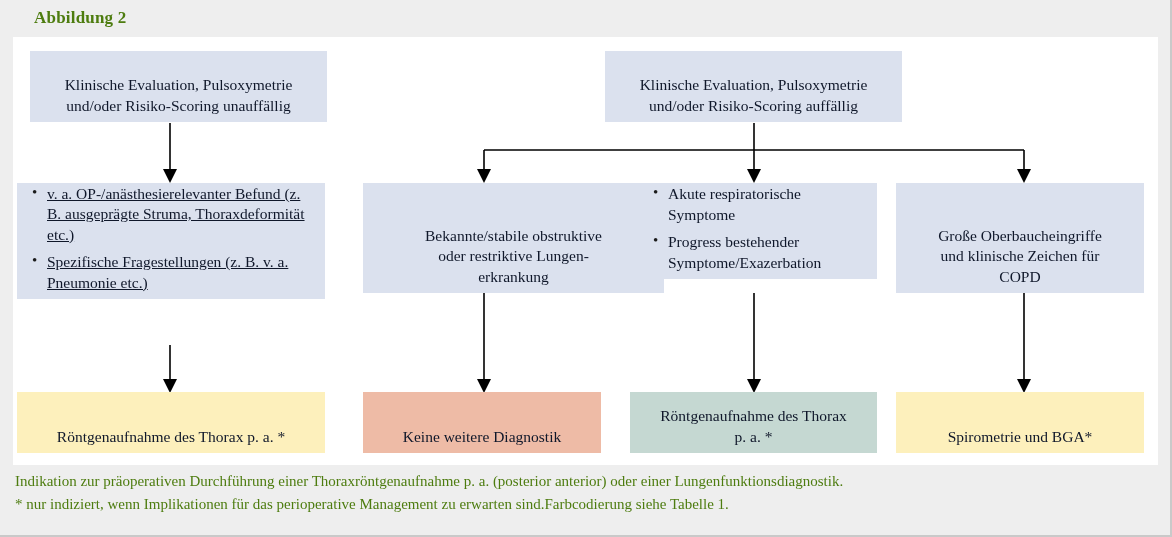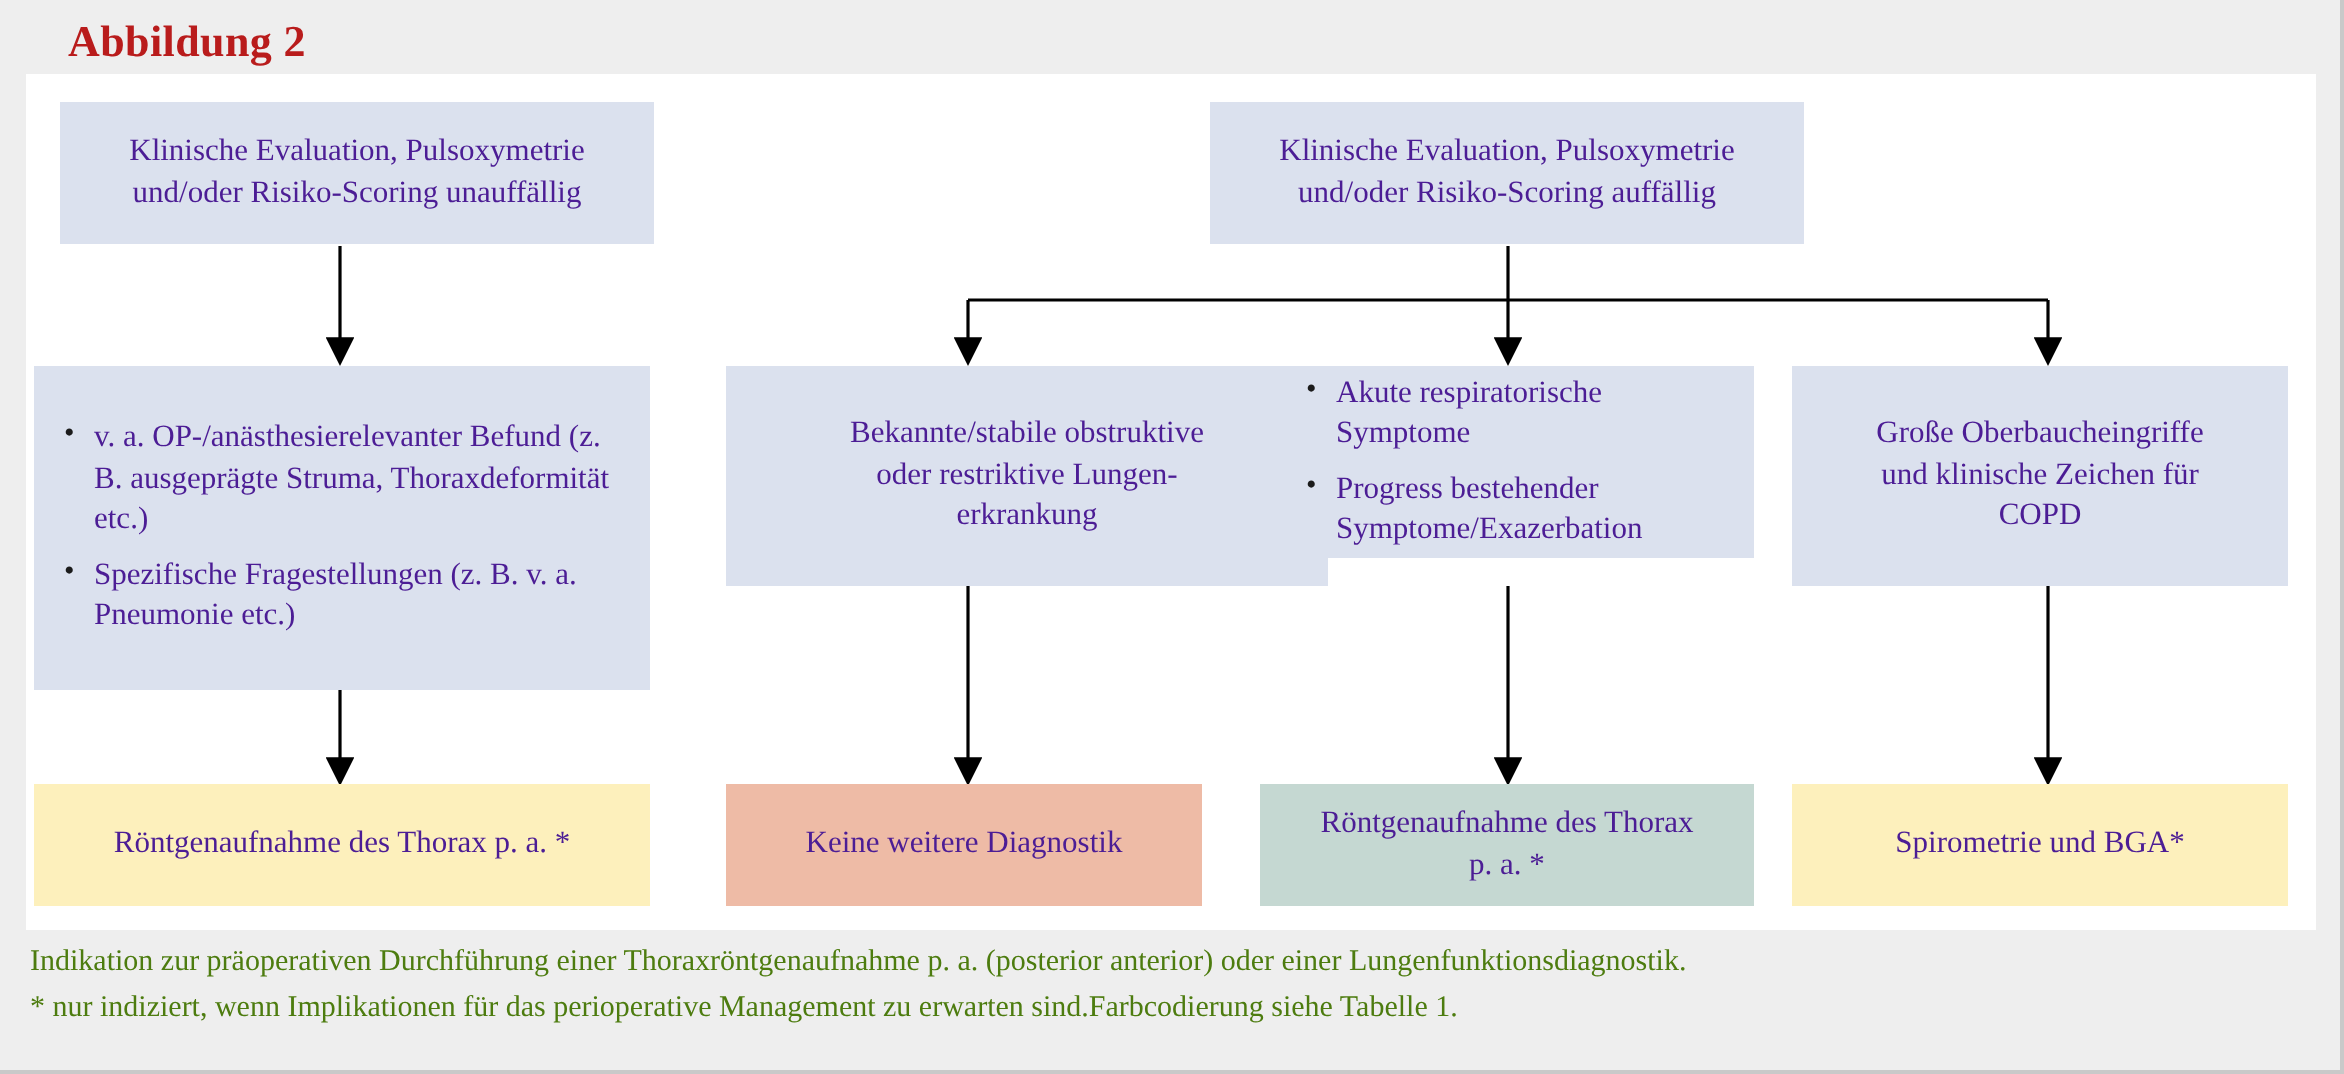--- a/index.html
+++ b/index.html
@@ -27,41 +27,41 @@
     border-bottom: 2px solid #c9c9c9;
     pointer-events: none;
   }
 
   .fig-title {
     position: absolute;
     left: 34px;
     top: 8px;
     font-family: "Liberation Serif", "DejaVu Serif", serif;
     font-weight: bold;
-    font-size: 22px;
-    color: #b91c1c;
+    font-size: 17px;
+    color: #4d7c0f;
     letter-spacing: .2px;
   }
 
   .canvas {
     position: absolute;
     left: 13px;
     top: 37px;
     width: 1145px;
     height: 428px;
     background: #ffffff;
   }
 
   .box {
     position: absolute;
     box-sizing: border-box;
     display: flex;
-    align-items: center;
+    align-items: flex-end;
     justify-content: center;
-    color: #4c1d95;
+    color: #0f172a;
     font-size: 15.5px;
     line-height: 1.32;
     text-align: center;
     padding: 6px 10px;
   }
   .box.blue   { background: #dbe1ee; }
   .box.yellow { background: #fdf0bc; }
   .box.salmon { background: #eebba6; }
   .box.teal   { background: #c5d8d2; }
 
@@ -151,21 +151,21 @@
       </div>
     </div>
 
     <div class="box blue" style="left:592px; top:14px; width:297px; height:71px;">
       <div class="inner">
         <div>Klinische Evaluation, Pulsoxymetrie</div>
         <div>und/oder Risiko-Scoring auffällig</div>
       </div>
     </div>
 
-    <div class="box blue bulleted" style="left:4px; top:146px; width:308px; height:162px;">
+    <div class="box blue bulleted" style="left:4px; top:146px; width:308px; height:116px;text-decoration:underline;">
       <ul>
         <li>v. a. OP-/anästhesierelevanter Befund (z. B. ausgeprägte Struma, Thoraxdeformität etc.)</li>
         <li>Spezifische Fragestellungen (z. B. v. a. Pneumonie etc.)</li>
       </ul>
     </div>
 
     <div class="box blue" style="left:350px; top:146px; width:301px; height:110px;">
       <div class="inner">
         <div>Bekannte/stabile obstruktive</div>
         <div>oder restriktive Lungen-</div>

